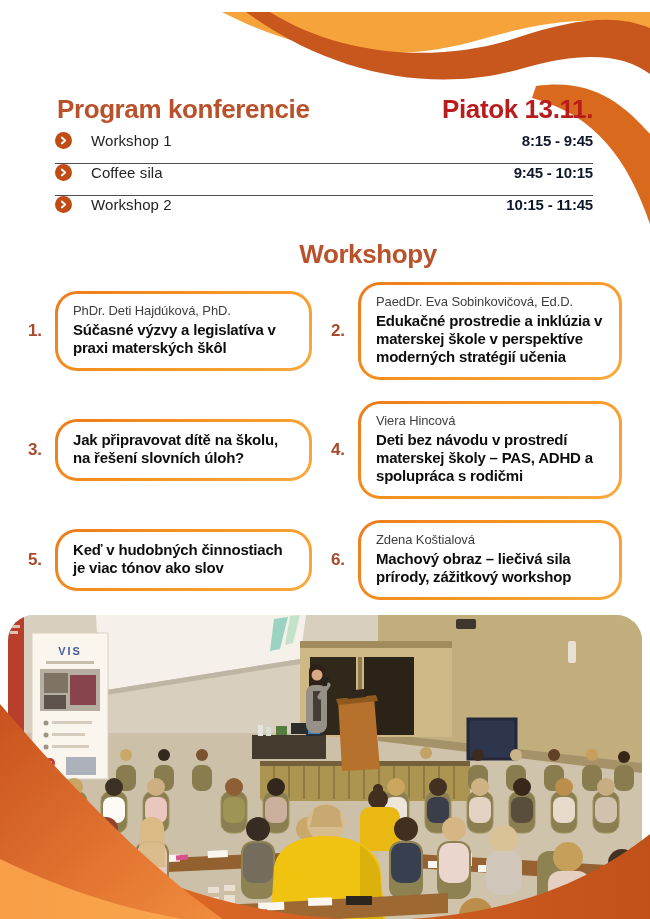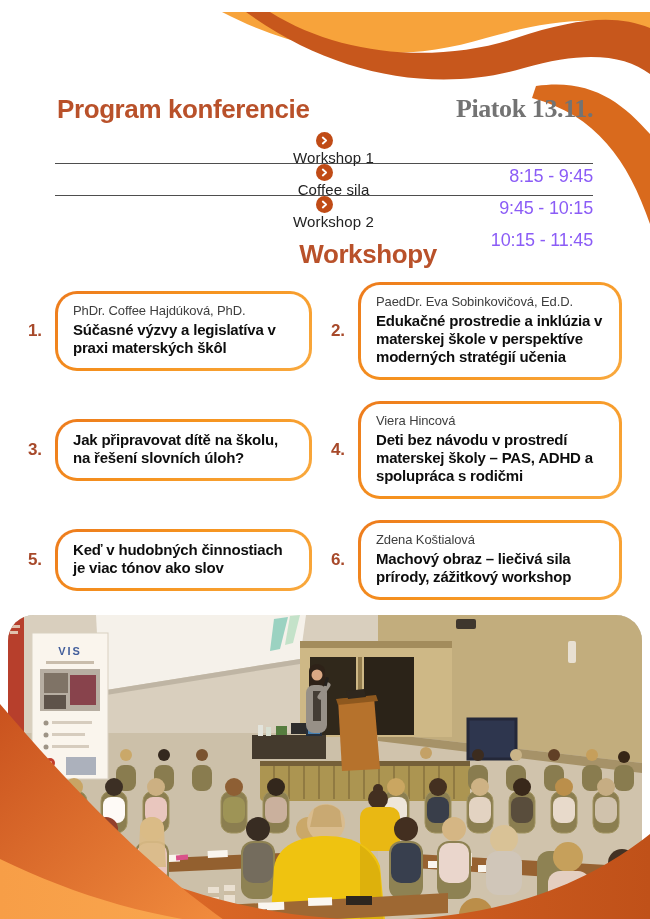--- a/index.html
+++ b/index.html
@@ -8,31 +8,31 @@
     background:#ffffff;font-family:"Liberation Sans", sans-serif;
   }
   svg{display:block;}
   .top-wave{position:absolute;left:0;top:0;width:650px;height:232px;z-index:0;}
   .header-title{
     position:absolute;left:57px;top:82px;z-index:2;
     font-size:26px;font-weight:800;letter-spacing:-0.4px;color:#B9512A;
   }
   .header-date{
     position:absolute;right:57px;top:82px;z-index:2;
-    font-size:26px;font-weight:800;letter-spacing:-0.4px;color:#737373;font-family:Liberation Serif, serif;
+    font-size:26px;font-weight:800;letter-spacing:-0.4px;color:#b91c1c;
   }
   .schedule{position:absolute;left:55px;top:120px;width:538px;z-index:2;}
-  .srow{display:flex;align-items:center;height:31px;flex-direction:column;}
+  .srow{display:flex;align-items:flex-start;height:31px;}
   .srow.divided{border-bottom:1.6px solid #4E4E4E;}
   .sicon{
     flex:0 0 auto;width:17px;height:17px;border-radius:50%;background:#C04B16;
     display:flex;align-items:center;justify-content:center;
   }
   .slabel{margin-left:19px;font-size:15px;color:#232323;letter-spacing:0.1px;}
-  .stime{margin-left:auto;font-size:18px;font-weight:400;color:#8b5cf6;letter-spacing:-0.2px;}
+  .stime{margin-left:auto;font-size:15px;font-weight:700;color:#0f172a;letter-spacing:-0.2px;}
   .ws-heading{
     position:absolute;left:0;top:227px;width:650px;text-align:center;z-index:2;
     font-size:26px;font-weight:700;letter-spacing:-0.4px;color:#B9512A;padding-left:43px;
   }
   .ws-grid{
     position:absolute;left:28px;top:270px;width:594px;z-index:2;
     display:grid;grid-template-columns:284px 1fr;column-gap:19px;row-gap:21px;
   }
   .ws-cell{display:flex;align-items:center;}
   .ws-num{
@@ -96,21 +96,21 @@
       <span class="stime">10:15 - 11:45</span>
     </div>
   </div>
 
   <div class="ws-heading">Workshopy</div>
 
   <div class="ws-grid">
     <div class="ws-cell">
       <span class="ws-num">1.</span>
       <div class="ws-card">
-        <div class="ws-presenter">PhDr. Coffee Hajdúková, PhD.</div>
+        <div class="ws-presenter">PhDr. Deti Hajdúková, PhD.</div>
         <div class="ws-title">Súčasné výzvy a legislatíva v praxi materských škôl</div>
       </div>
     </div>
     <div class="ws-cell">
       <span class="ws-num">2.</span>
       <div class="ws-card">
         <div class="ws-presenter">PaedDr. Eva Sobinkovičová, Ed.D.</div>
         <div class="ws-title">Edukačné prostredie a inklúzia v materskej škole v perspektíve moderných stratégií učenia</div>
       </div>
     </div>

